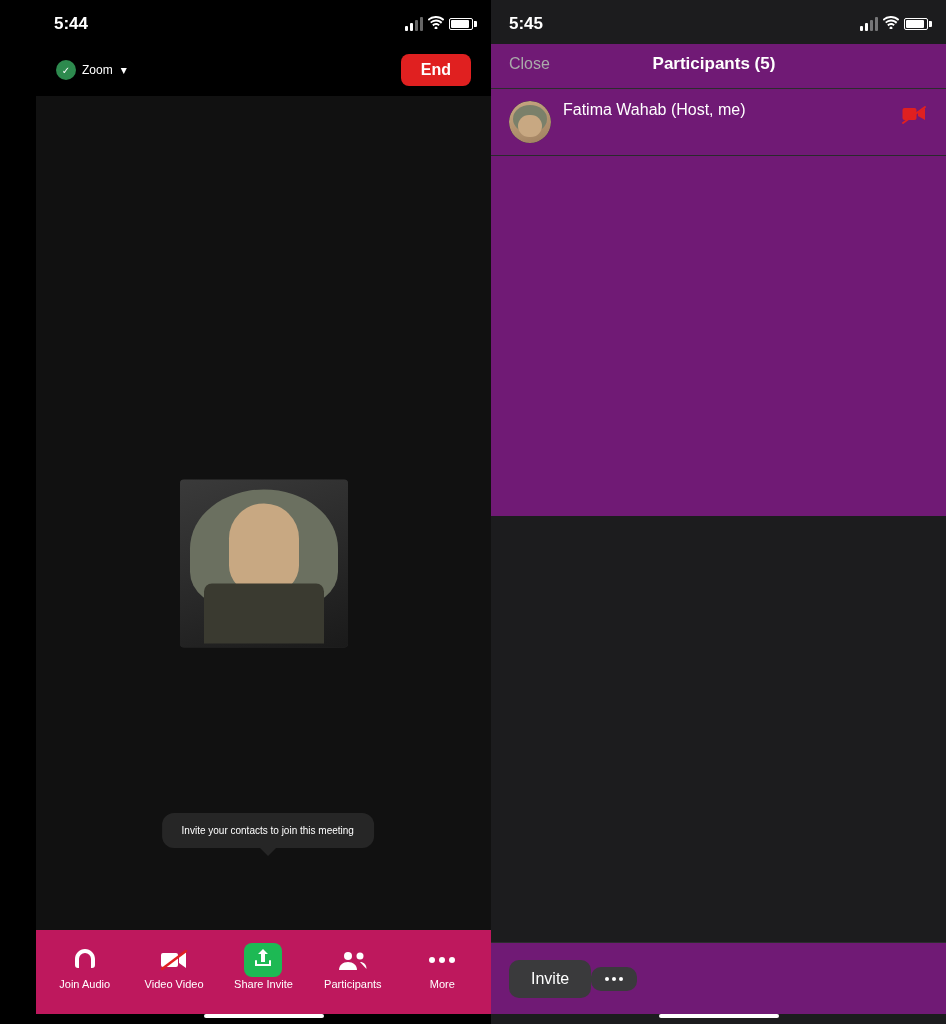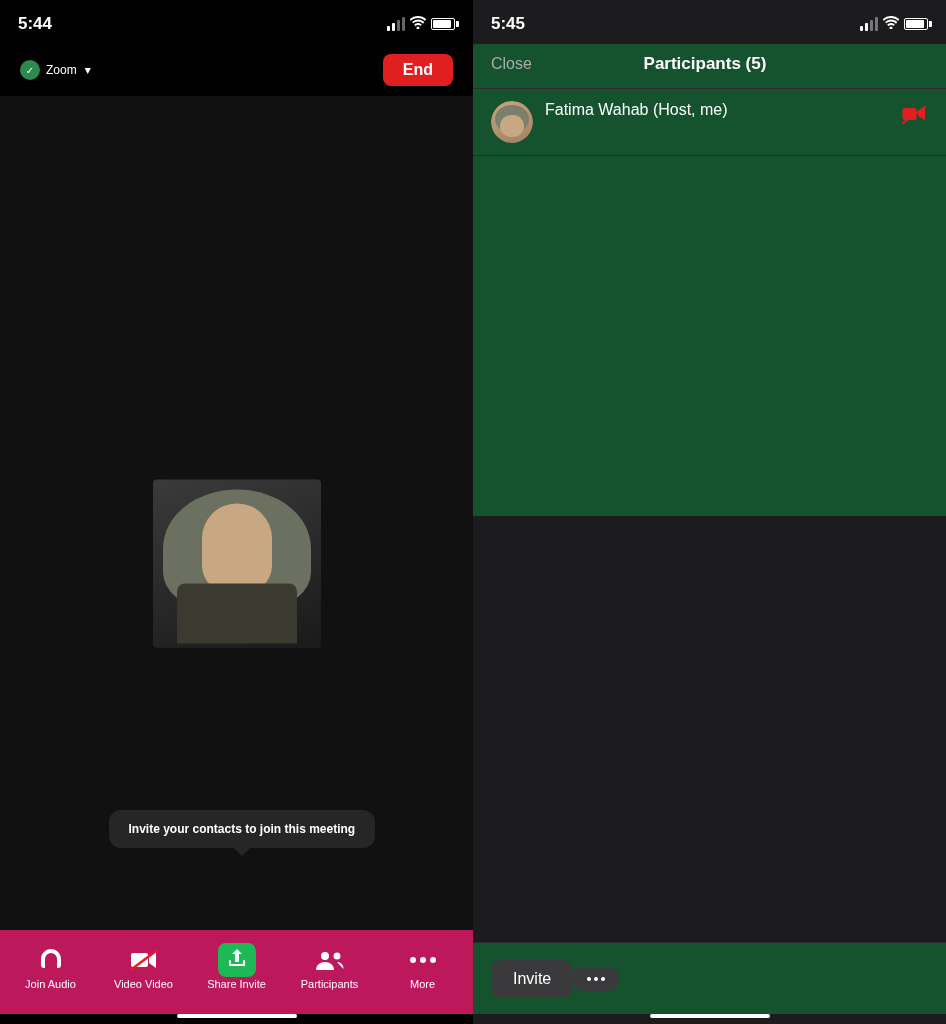--- a/index.html
+++ b/index.html
@@ -13,20 +13,21 @@
     }
 
     
     .left-panel {
       width: 473px;
       height: 1024px;
       background: #000;
       display: flex;
       flex-direction: column;
       position: relative;
+      margin-left: 36px;
     }
 
     .left-status-bar {
       display: flex;
       justify-content: space-between;
       align-items: center;
       padding: 14px 18px 10px;
       height: 44px;
     }
     .status-time {
@@ -187,24 +188,23 @@
 
     .tooltip-bubble {
       position: absolute;
       bottom: 82px;
       left: 50%;
       transform: translateX(-48%);
       background: rgba(40, 40, 40, 0.92);
       color: #fff;
       padding: 12px 20px;
       border-radius: 12px;
-      font-size: 12px;
+      font-size: 10px;
       white-space: nowrap;
       z-index: 10;
-      font-weight: bold;
     }
     .tooltip-bubble::after {
       content: '';
       position: absolute;
       bottom: -8px;
       left: 50%;
       transform: translateX(-50%);
       border-left: 8px solid transparent;
       border-right: 8px solid transparent;
       border-top: 8px solid rgba(40, 40, 40, 0.92);
@@ -257,21 +257,21 @@
       width: 120px;
       height: 4px;
       background: #fff;
       border-radius: 2px;
     }
 
     
     .right-panel {
       width: 473px;
       height: 1024px;
-      background: #14532d;
+      background: #701a75;
       display: flex;
       flex-direction: column;
     }
 
     .right-status-bar {
       display: flex;
       justify-content: space-between;
       align-items: center;
       padding: 14px 18px 10px;
       height: 44px;

